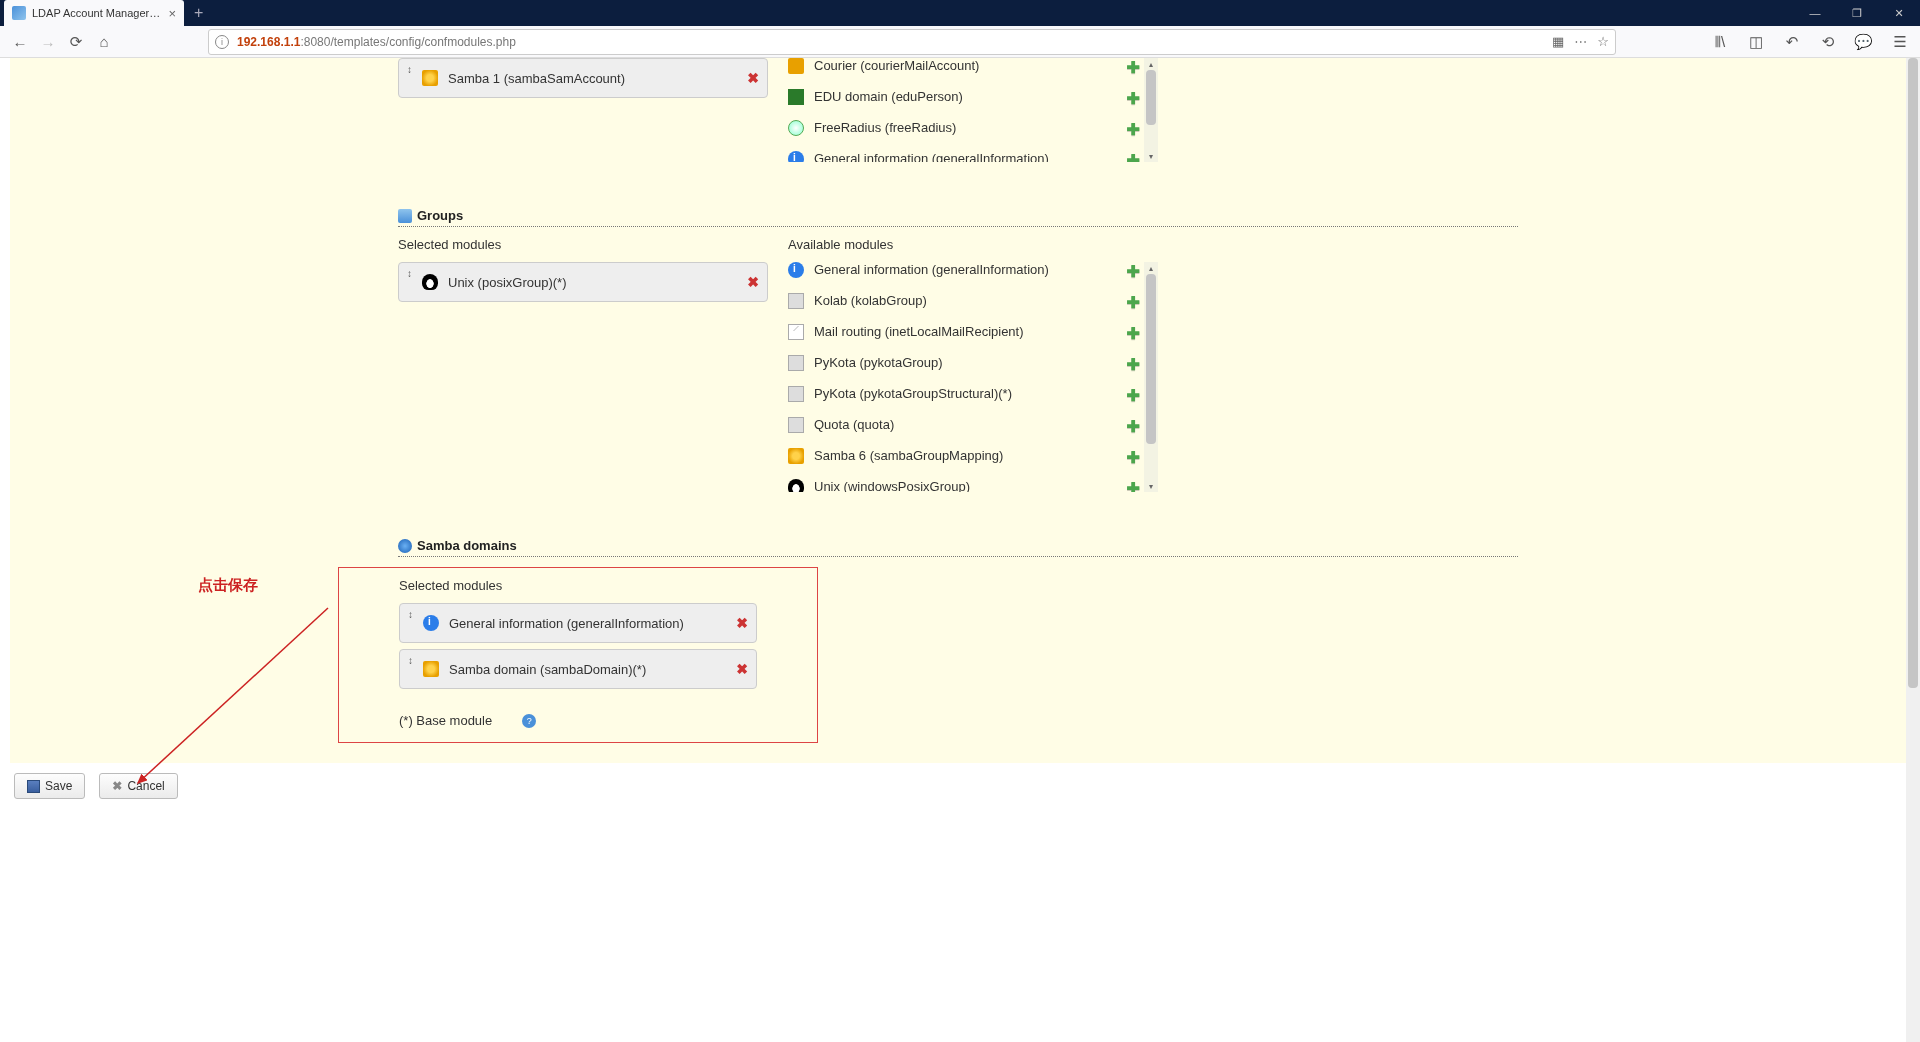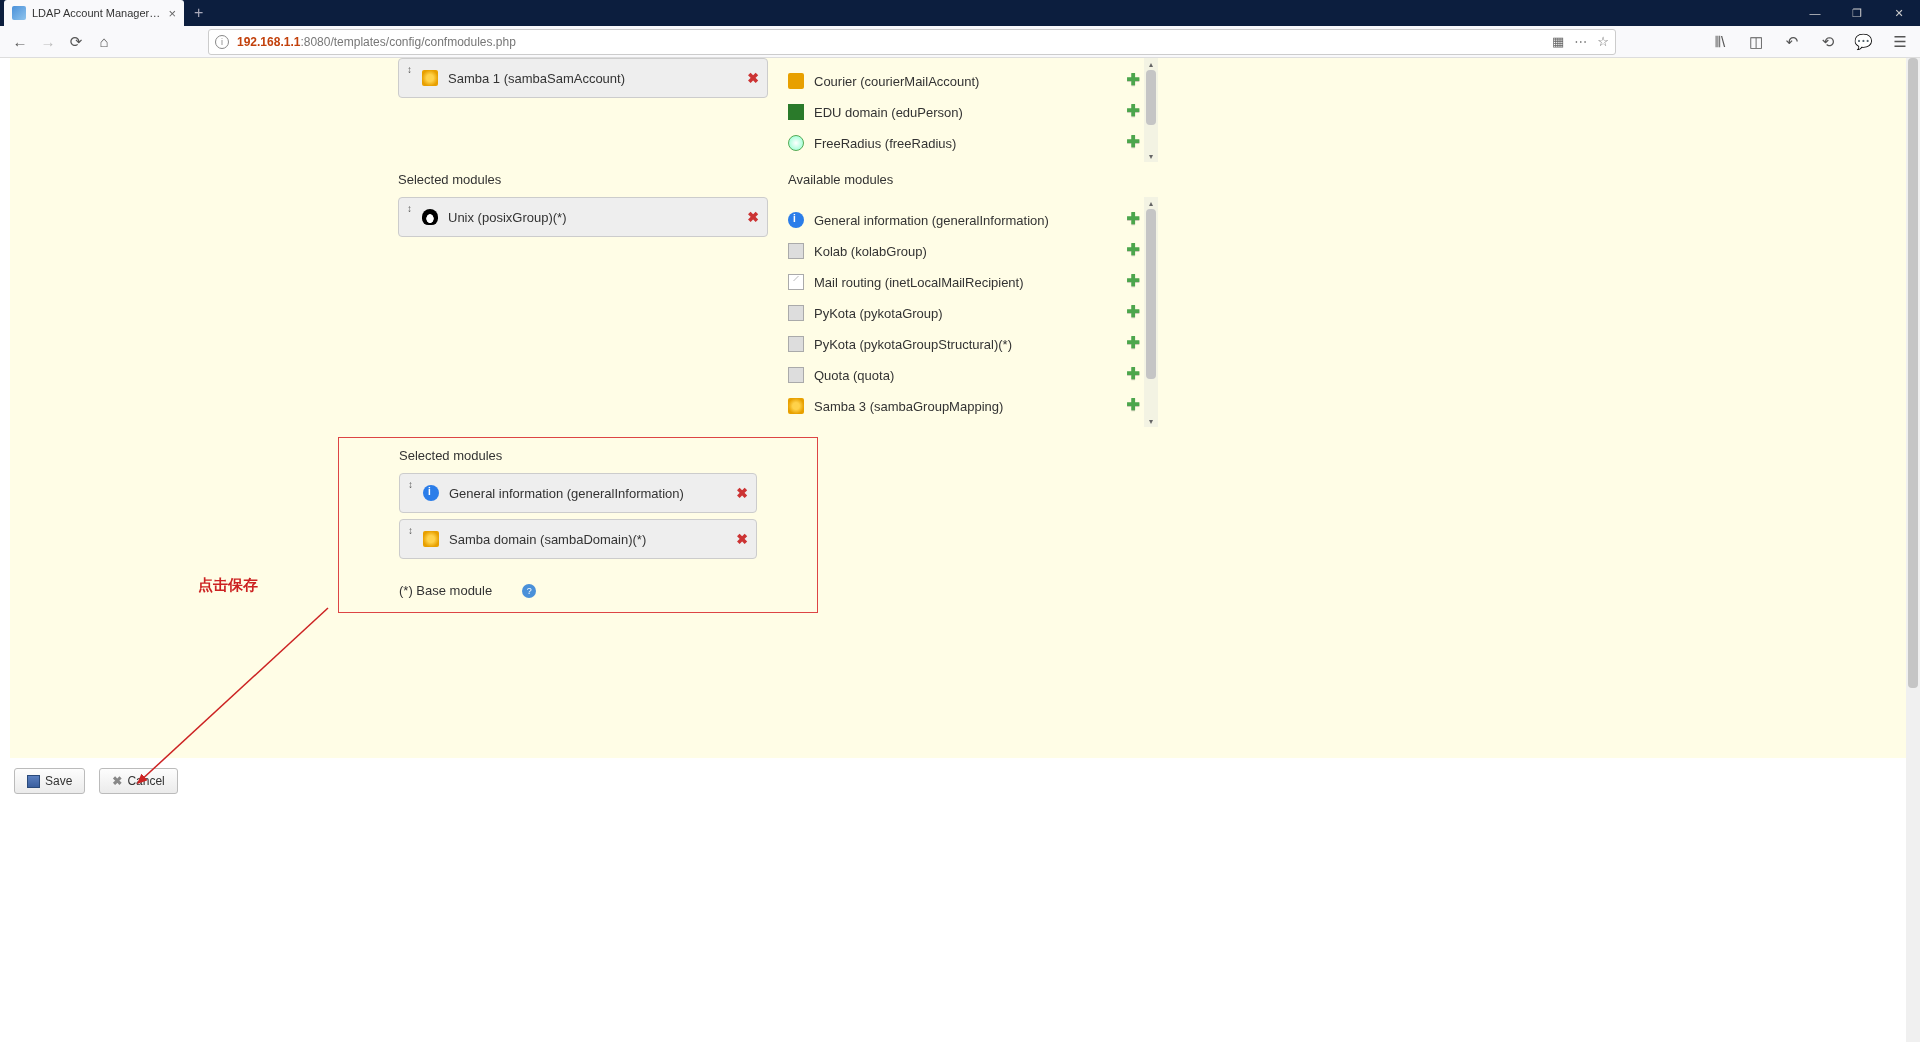--- a/index.html
+++ b/index.html
@@ -46,21 +46,21 @@
 .col-label { font-size: 13px; color: #333; margin-bottom: 10px; }
 
 .module-box { background: #eeeeee; border: 1px solid #ccc; border-radius: 4px; padding: 6px 8px; margin-bottom: 6px; display: flex; align-items: center; height: 40px; }
 .drag-handle { font-size: 10px; color: #555; margin-right: 10px; cursor: move; align-self: flex-start; line-height: 10px; }
 .mod-icon { width: 16px; height: 16px; margin-right: 10px; display: inline-block; }
 .mod-name { flex: 1; font-size: 13px; color: #333; }
 .remove-x { color: #cc3333; font-weight: bold; cursor: pointer; font-size: 14px; }
 
 .avail-list { position: relative; height: 230px; overflow: hidden; }
 .avail-inner { padding-right: 18px; }
-.avail-row { display: flex; align-items: flex-end; height: 31px; }
+.avail-row { display: flex; align-items: flex-start; height: 31px; }
 .avail-row .mod-icon { margin-right: 10px; }
 .avail-row .mod-name { flex: 1; }
 .add-plus { color: #4ca64c; font-weight: bold; cursor: pointer; font-size: 16px; text-shadow: 0 1px 0 rgba(0,0,0,.2); }
 .avail-scroll { position: absolute; right: 0; top: 0; width: 14px; height: 100%; background: #f3f3e3; }
 .avail-thumb { position: absolute; right: 2px; width: 10px; background: #c5c5c5; border-radius: 4px; }
 .avail-arrow { position: absolute; right: 0; width: 14px; height: 12px; display: flex; align-items: center; justify-content: center; font-size: 8px; color: #666; }
 
 
 .users-avail { height: 104px; overflow: hidden; position: relative; }
 
@@ -176,20 +176,24 @@
               </div>
             <div class="avail-scroll">
               <div class="avail-arrow" style="top:0">▴</div>
               <div class="avail-thumb" style="top:12px;height:55px;"></div>
               <div class="avail-arrow" style="bottom:0">▾</div>
             </div>
           </div>
         </div>
       </div>
 
+      <div class="section-head">
+        <span class="sicon i-groups"></span>
+        <b>Groups</b>
+      </div>
       <div class="cols">
         <div class="col selected">
           <div class="col-label">Selected modules</div>
           <div id="groups-selected">
               <div class="module-box">
                 <span class="drag-handle">↕</span>
                 <span class="mod-icon i-penguin"></span>
                 <span class="mod-name">Unix (posixGroup)(*)</span>
                 <span class="remove-x">✖</span>
               </div>
@@ -224,38 +228,42 @@
                   <span class="mod-name">PyKota (pykotaGroupStructural)(*)</span>
                   <span class="add-plus">✚</span>
                 </div>
                 <div class="avail-row">
                   <span class="mod-icon i-generic"></span>
                   <span class="mod-name">Quota (quota)</span>
                   <span class="add-plus">✚</span>
                 </div>
                 <div class="avail-row">
                   <span class="mod-icon i-samba"></span>
-                  <span class="mod-name">Samba 3 (sambaGroupMapping)</span>
+                  <span class="mod-name">Samba 6 (sambaGroupMapping)</span>
                   <span class="add-plus">✚</span>
                 </div>
                 <div class="avail-row">
                   <span class="mod-icon i-penguin"></span>
                   <span class="mod-name">Unix (windowsPosixGroup)</span>
                   <span class="add-plus">✚</span>
                 </div>
               </div>
             <div class="avail-scroll">
               <div class="avail-arrow" style="top:0">▴</div>
               <div class="avail-thumb" style="top:12px;height:170px;"></div>
               <div class="avail-arrow" style="bottom:0">▾</div>
             </div>
           </div>
         </div>
       </div>
 
+      <div class="section-head">
+        <span class="sicon i-globe"></span>
+        <b>Samba domains</b>
+      </div>
       <div class="cols">
         <div class="col selected">
           <div class="samba-box">
             <div class="col-label">Selected modules</div>
             <div id="samba-selected">
                 <div class="module-box">
                   <span class="drag-handle">↕</span>
                   <span class="mod-icon i-info"></span>
                   <span class="mod-name">General information (generalInformation)</span>
                   <span class="remove-x">✖</span>

